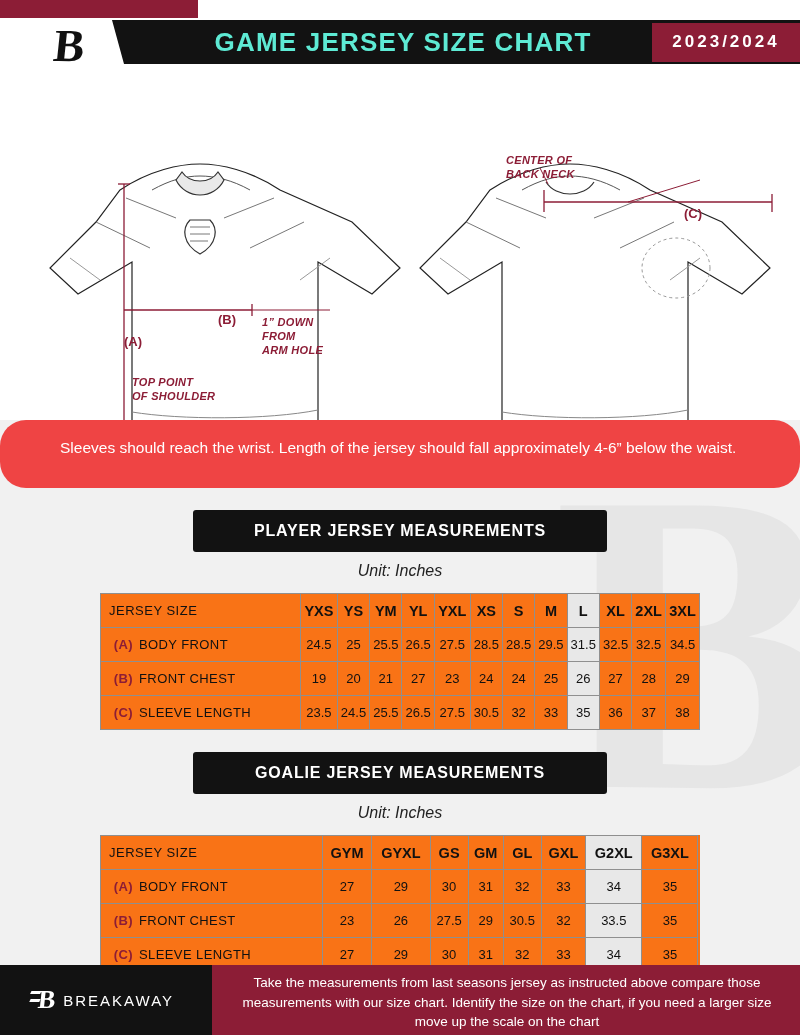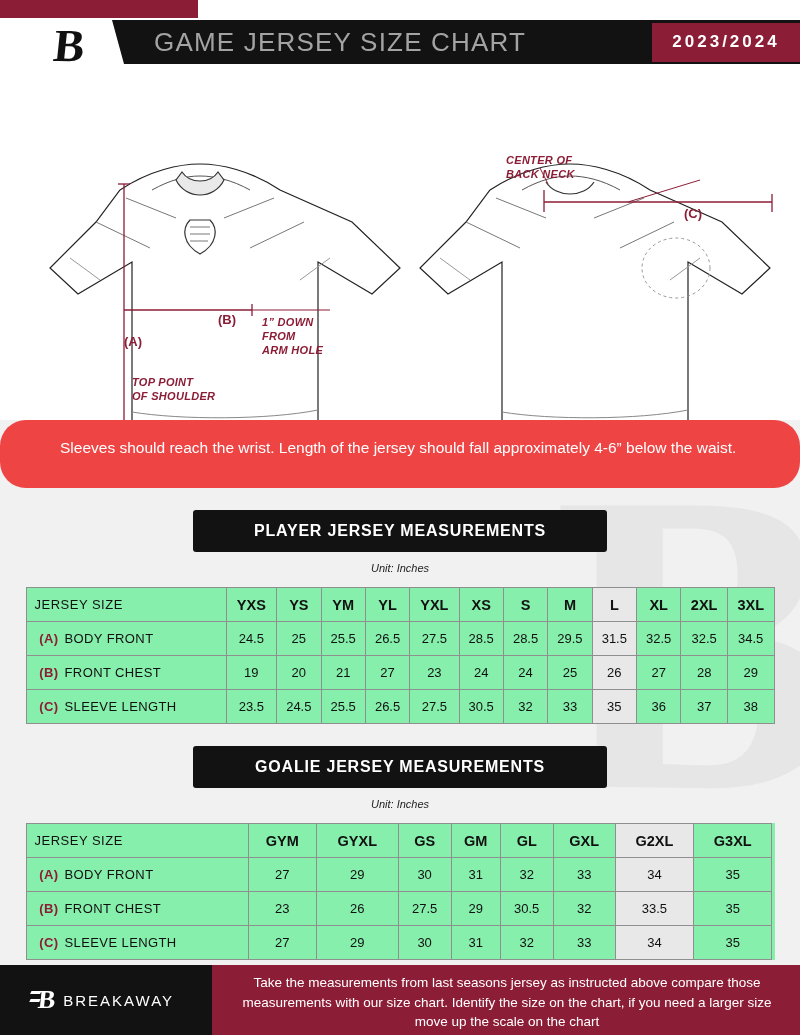--- a/index.html
+++ b/index.html
@@ -47,24 +47,25 @@
     display: flex; align-items: center;
   }
   .title-bar .notch-l {
     position: absolute; left: -12px; top: 0;
     width: 0; height: 0;
     border-top: 44px solid #121212;
     border-left: 12px solid transparent;
   }
   .chart-title {
     flex: 1;
-    color: #a3a3a3;
+    color: #5eead4;
     font-size: 26px;
-    font-weight: normal;
+    font-weight: bold;
     letter-spacing: 1.2px;
+    text-align: center;
     padding-left: 30px;
   }
   .season-badge {
     width: 148px;
     height: 39px;
     background: #8c1d36;
     color: #ffffff;
     display: flex; align-items: center; justify-content: center;
     font-size: 17px;
     font-weight: bold;
@@ -118,32 +119,32 @@
     font-size: 16px;
     font-weight: bold;
     letter-spacing: .8px;
     border-radius: 3px;
     position: relative;
     z-index: 3;
   }
   .unit {
     text-align: center;
     font-style: italic;
-    font-size: 11px;
+    font-size: 16px;
     color: #222;
     margin-top: 10px;
     margin-bottom: 8px;
     position: relative; z-index: 3;
   }
 
   
   table {
     border-collapse: collapse;
-    background: #86efac;
-    width: 749px;
+    background: #f97316;
+    width: 600px;
     margin: 13px auto;
     position: relative;
     z-index: 3;
   }
   table td, table th {
     border: 1px solid #8f8f8f;
     font-size: 13px;
     color: #111;
     text-align: center;
     height: 34px;

